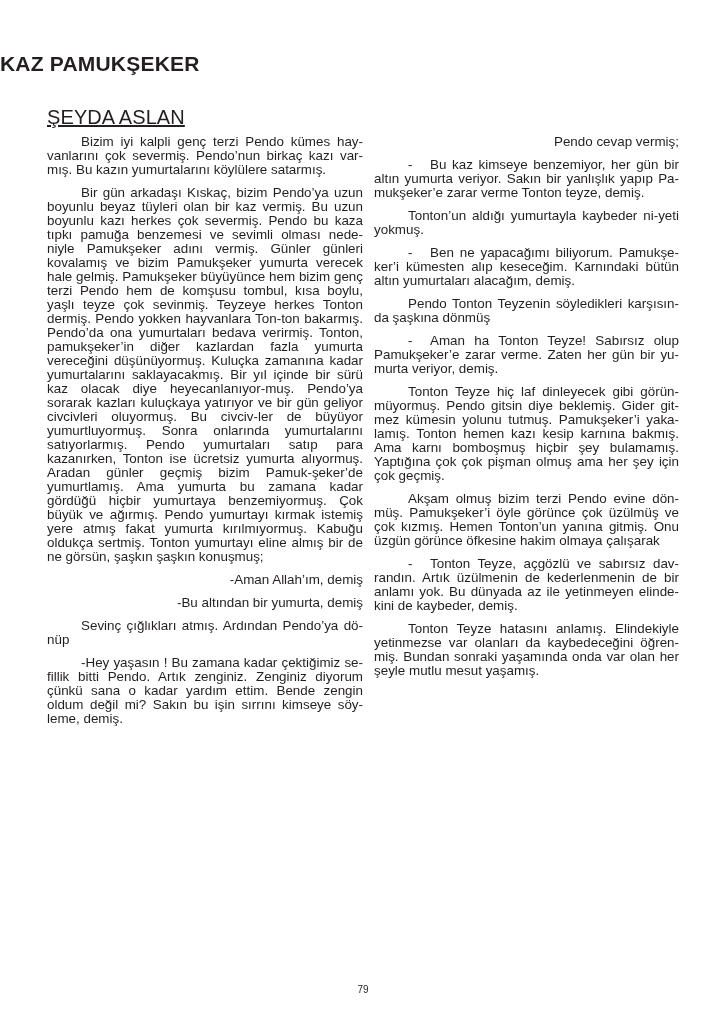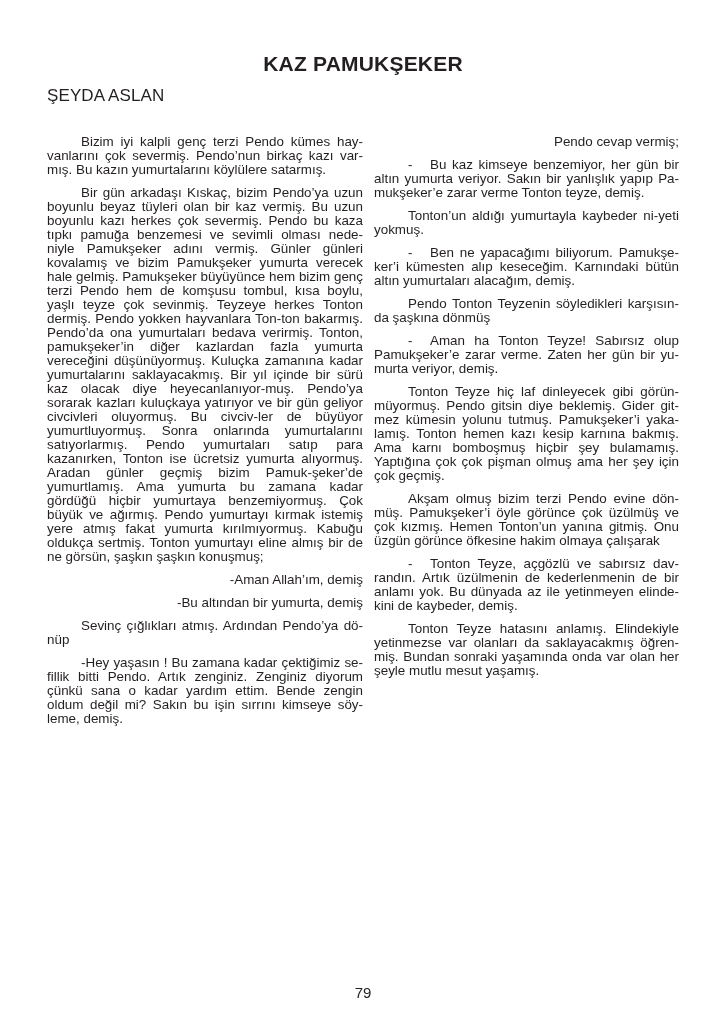--- a/index.html
+++ b/index.html
@@ -20,33 +20,34 @@
       left: 0; top: 0;
       width: 726px;
       height: 1024px;
       background: #fff;
     }
     .title {
       position: absolute;
       top: 52px;
       left: 0;
       width: 726px;
-      text-align: center;
+      text-align: left;
       font-size: 21px;
       font-weight: bold;
       letter-spacing: 0.2px;
       color: #231f20;
     }
     .author {
       position: absolute;
-      top: 86px;
+      top: 106px;
       left: 47px;
-      font-size: 17px;
+      font-size: 20px;
       color: #231f20;
       letter-spacing: 0.1px;
+      text-decoration: underline;
     }
     .column {
       position: absolute;
       top: 135px;
       font-size: 13.4px;
       line-height: 14px;
       text-align: justify;
       hyphens: manual;
     }
     .col-left { left: 47px; width: 316px; }
@@ -65,21 +66,21 @@
     }
     .para.short {
       text-align: right;
     }
     .page-number {
       position: absolute;
       top: 984px;
       left: 0;
       width: 726px;
       text-align: center;
-      font-size: 15px;
+      font-size: 10px;
       color: #231f20;
     }
   </style>
 </head>
 <body>
 
 <div class="page">
   <div class="title">KAZ PAMUKŞEKER</div>
   <div class="author">ŞEYDA ASLAN</div>
 
@@ -95,17 +96,17 @@
   <div class="column col-right">
     <p class="para short">Pendo cevap vermiş;</p>
     <p class="para dash"><span class="dash-mark">-</span><span>Bu kaz kimseye benzemiyor, her gün bir altın yumurta veriyor. Sakın bir yanlışlık yapıp Pa-mukşeker’e zarar verme Tonton teyze, demiş.</span></p>
     <p class="para">Tonton’un aldığı yumurtayla kaybeder ni-yeti yokmuş.</p>
     <p class="para dash"><span class="dash-mark">-</span><span>Ben ne yapacağımı biliyorum. Pamukşe-ker’i kümesten alıp keseceğim. Karnındaki bütün altın yumurtaları alacağım, demiş.</span></p>
     <p class="para">Pendo Tonton Teyzenin söyledikleri karşısın-da şaşkına dönmüş</p>
     <p class="para dash"><span class="dash-mark">-</span><span>Aman ha Tonton Teyze! Sabırsız olup Pamukşeker’e zarar verme. Zaten her gün bir yu-murta veriyor, demiş.</span></p>
     <p class="para">Tonton Teyze hiç laf dinleyecek gibi görün-müyormuş. Pendo gitsin diye beklemiş. Gider git-mez kümesin yolunu tutmuş. Pamukşeker’i yaka-lamış. Tonton hemen kazı kesip karnına bakmış. Ama karnı bomboşmuş hiçbir şey bulamamış. Yaptığına çok çok pişman olmuş ama her şey için çok geçmiş.</p>
     <p class="para">Akşam olmuş bizim terzi Pendo evine dön-müş. Pamukşeker’i öyle görünce çok üzülmüş ve çok kızmış. Hemen Tonton’un yanına gitmiş. Onu üzgün görünce öfkesine hakim olmaya çalışarak</p>
     <p class="para dash"><span class="dash-mark">-</span><span>Tonton Teyze, açgözlü ve sabırsız dav-randın. Artık üzülmenin de kederlenmenin de bir anlamı yok. Bu dünyada az ile yetinmeyen elinde-kini de kaybeder, demiş.</span></p>
-    <p class="para">Tonton Teyze hatasını anlamış. Elindekiyle yetinmezse var olanları da saklayacakmış öğren-miş. Bundan sonraki yaşamında onda var olan her şeyle mutlu mesut yaşamış.</p>
+    <p class="para">Tonton Teyze hatasını anlamış. Elindekiyle yetinmezse var olanları da kaybedeceğini öğren-miş. Bundan sonraki yaşamında onda var olan her şeyle mutlu mesut yaşamış.</p>
   </div>
 
   <div class="page-number">79</div>
 </div>
 
 </body></html>

